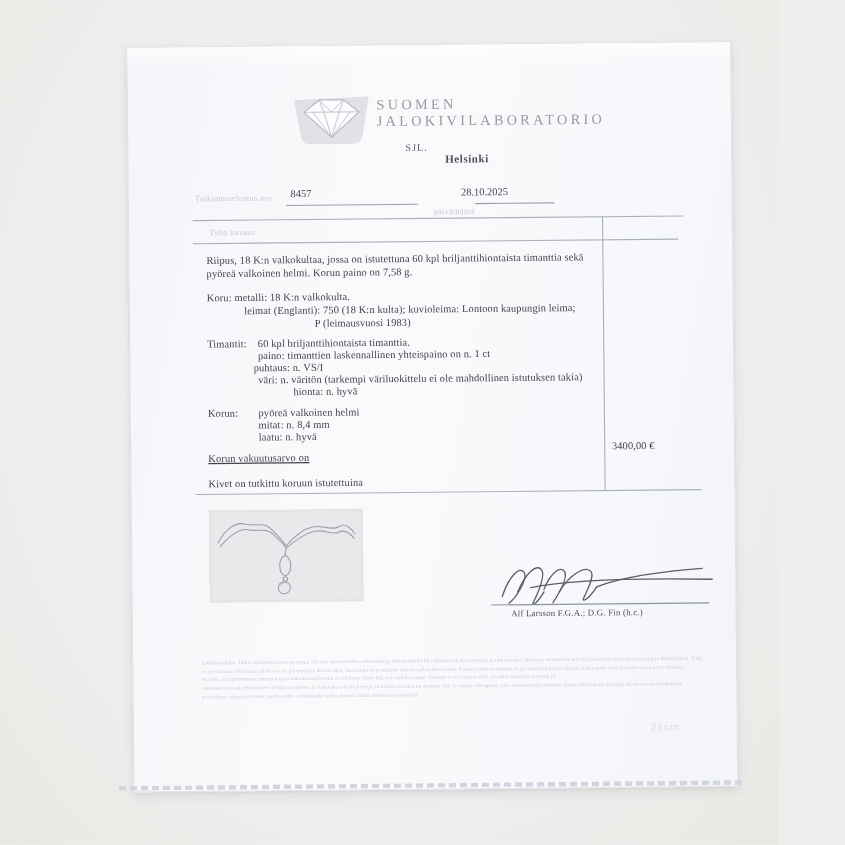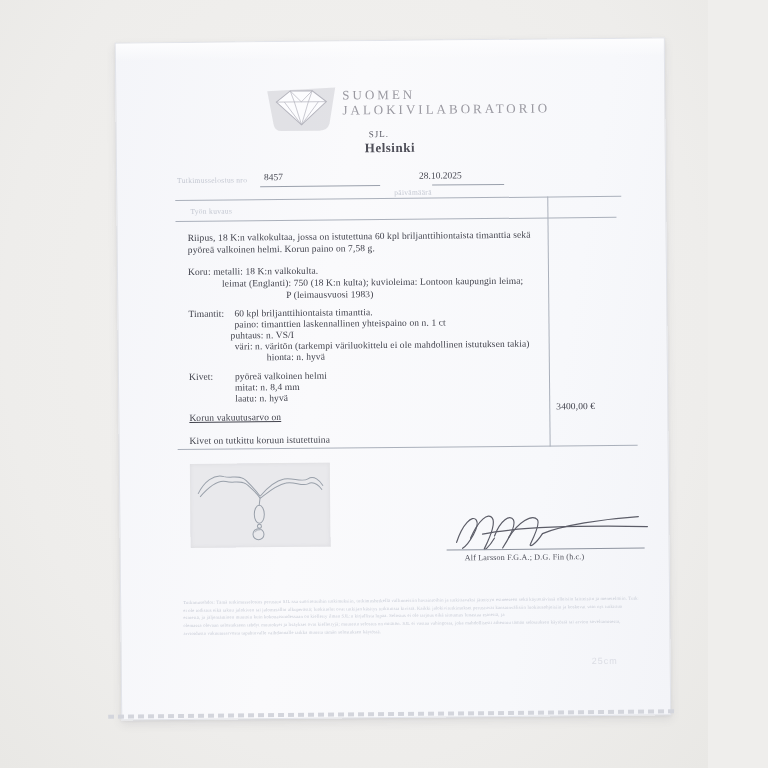--- a/index.html
+++ b/index.html
@@ -11,21 +11,21 @@
   .sheet{position:absolute;left:118px;top:40px;width:548px;height:676px;
          background:linear-gradient(100deg,#f4f5f9 0%,#fafafc 38%,#f7f8fb 75%,#f3f4f8 100%);
          border:1px solid #e2e4ea;
          box-shadow:0 4px 10px rgba(80,80,95,.10), 0 1px 3px rgba(80,80,95,.08);
          transform:rotate(-0.55deg);transform-origin:50% 50%;}
   .sheet::before{content:"";position:absolute;left:0;top:0;right:0;height:18px;
          background:linear-gradient(#fdfdfe,rgba(253,253,254,0));}
   .abs{position:absolute;white-space:nowrap;}
   .orgname{font-size:13px;letter-spacing:3px;color:#9a99a1;line-height:15px;}
   .abbr{font-size:9px;color:#5d5d67;letter-spacing:1px;}
-  .city{font-size:13px;color:#4f4f59;font-weight:bold;letter-spacing:.5px;}
+  .city{font-size:10px;color:#4f4f59;font-weight:bold;letter-spacing:.5px;margin-left:40px;}
   .faint{font-size:7.5px;color:#c3c7d1;letter-spacing:.3px;}
   .val{font-size:9.5px;color:#494a54;}
   .body-t{font-size:9.5px;color:#42434d;letter-spacing:.1px;}
   .hr{position:absolute;height:1px;background:#aab0bb;}
   .vr{position:absolute;width:1px;background:#aab0bb;}
   .uline{position:absolute;height:1px;background:#9aa0ac;}
   .sketchbox{position:absolute;background:#e9e9ec;box-shadow:inset 0 0 4px rgba(120,120,135,.12);}
   .sigline{position:absolute;height:1px;background:#8e94a0;}
   .sigcap{font-size:8px;color:#4b4c56;letter-spacing:.2px;}
   .fineprint{position:absolute;left:62px;top:556px;width:455px;
@@ -77,21 +77,21 @@
     <div class="abs body-t" style="left:104px;top:236px;">leimat (Englanti): 750 (18 K:n kulta); kuvioleima: Lontoon kaupungin leima;</div>
     <div class="abs body-t" style="left:168px;top:248px;">P (leimausvuosi 1983)</div>
 
     <div class="abs body-t" style="left:70px;top:266px;">Timantit:</div>
     <div class="abs body-t" style="left:116px;top:266px;">60 kpl briljanttihiontaista timanttia.</div>
     <div class="abs body-t" style="left:116px;top:277px;">paino: timanttien laskennallinen yhteispaino on n. 1 ct</div>
     <div class="abs body-t" style="left:112px;top:288px;">puhtaus: n. VS/I</div>
     <div class="abs body-t" style="left:116px;top:299px;">väri: n. väritön (tarkempi väriluokittelu ei ole mahdollinen istutuksen takia)</div>
     <div class="abs body-t" style="left:116px;top:310px;padding-left:32px;">hionta: n. hyvä</div>
 
-    <div class="abs body-t" style="left:70px;top:329px;">Kivet:</div>
+    <div class="abs body-t" style="left:70px;top:329px;">Korun:</div>
     <div class="abs body-t" style="left:116px;top:329px;">pyöreä valkoinen helmi</div>
     <div class="abs body-t" style="left:116px;top:340px;">mitat: n. 8,4 mm</div>
     <div class="abs body-t" style="left:116px;top:351px;">laatu: n. hyvä</div>
 
     <div class="abs body-t" style="left:70px;top:370px;text-decoration:underline;">Korun vakuutusarvo on</div>
     <div class="abs body-t" style="left:437px;top:362px;">3400,00 €</div>
 
     <div class="abs body-t" style="left:70px;top:393px;">Kivet on tutkittu koruun istutettuina</div>
 
     <div class="sketchbox" style="left:70px;top:421px;width:140px;height:84px;">

